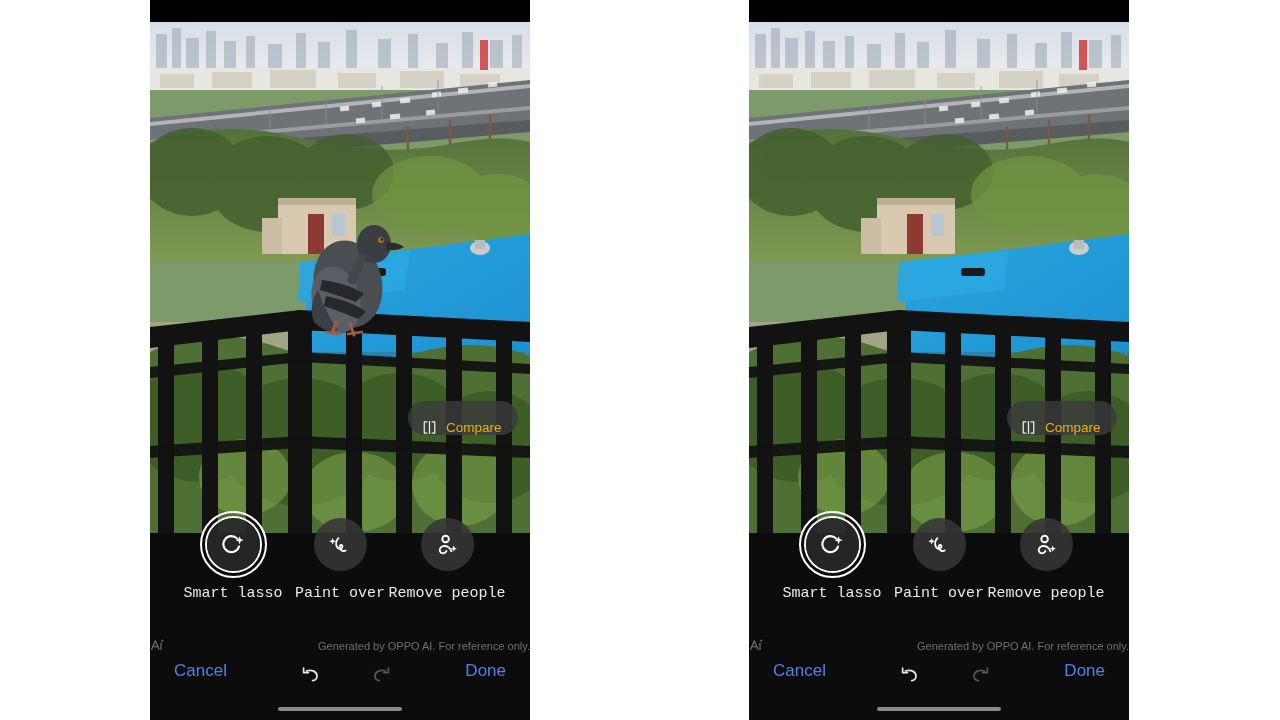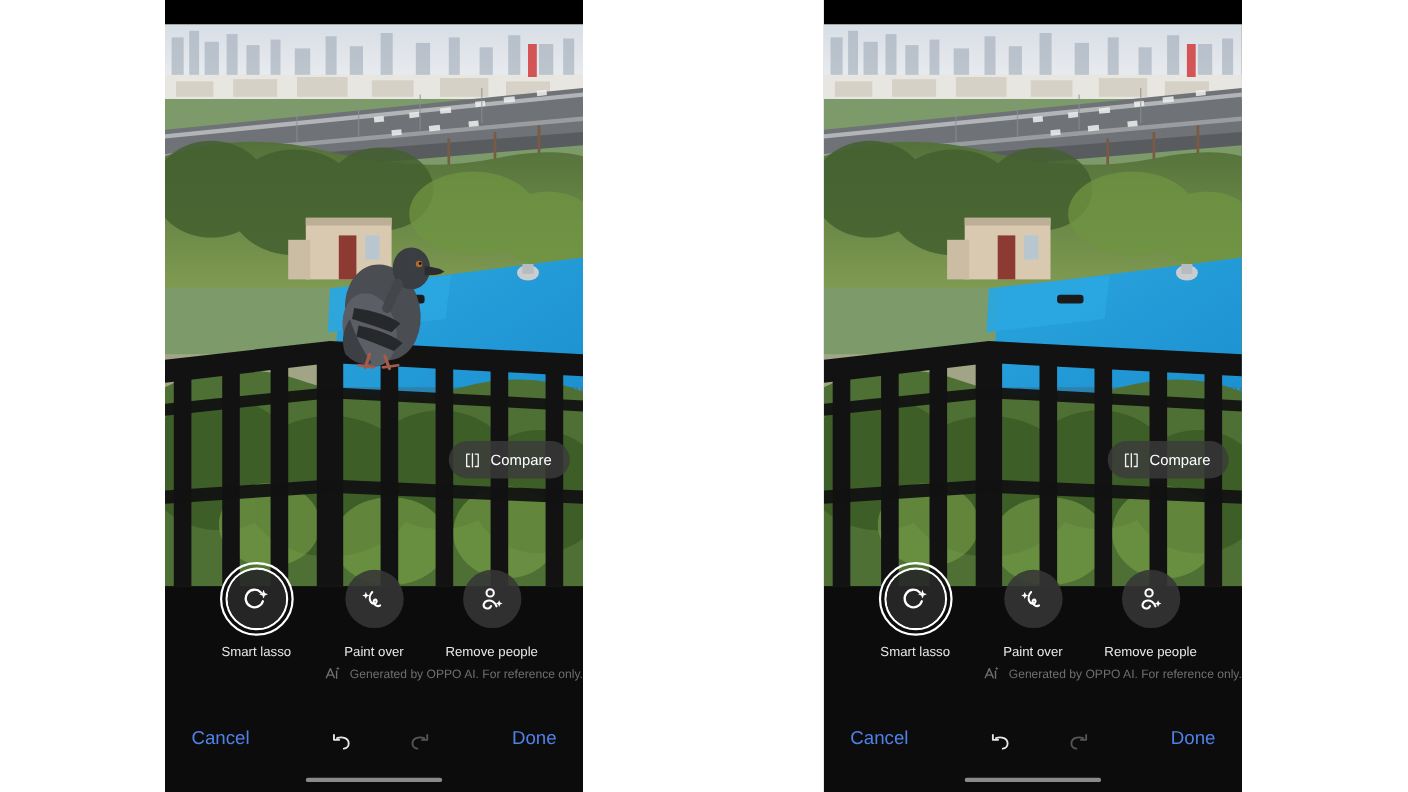--- a/index.html
+++ b/index.html
@@ -43,24 +43,24 @@
   }
   .photo svg { display: block; width: 380px; height: 511px; }
 
   
   .compare-pill {
     position: absolute;
     top: 401px;
     left: 258px;
     height: 34px;
     padding: 0 16px 0 14px;
-    display: flex; align-items: center; gap: 9px;
+    display: flex; align-items: flex-end; gap: 9px;
     background: rgba(58,58,58,0.82);
     border-radius: 17px;
-    color: #ffffff;
+    color: #eab308;
     font-size: 13.5px;
     white-space: nowrap;
   }
   .compare-ico { width: 15px; height: 15px; display:block; }
 
   
   .toolbar {
     position: absolute;
     top: 533px; left: 0;
     width: 380px; height: 187px;
@@ -83,30 +83,31 @@
   }
   .tool.selected .tool-circle {
     box-shadow: 0 0 0 2px #ffffff;
     background: rgba(40,40,40,0.9);
     outline: 2px solid #ffffff;
     outline-offset: 5px;
   }
   .tool-circle svg { display:block; }
   .tool-label {
     margin-top: 14px;
-    font-size: 12px;
+    font-size: 15px;
     color: #e9e9e9;
     white-space: nowrap;
+    font-family: Liberation Mono, monospace;
   }
 
   
   .disclaimer {
     position: absolute;
-    top: 72px; left: 0; width: 380px;
-    display: flex; align-items: center; justify-content: flex-end; gap: 8px;
+    top: 105px; left: 0; width: 380px;
+    display: flex; align-items: center; justify-content: space-between; gap: 8px;
     color: #6f6f6f;
     font-size: 11px;
   }
   .ai-badge { width: 15px; height: 15px; display:block; }
 
   
   .actions {
     position: absolute;
     top: 128px; left: 0; width: 380px;
     display: flex; align-items: flex-start;

